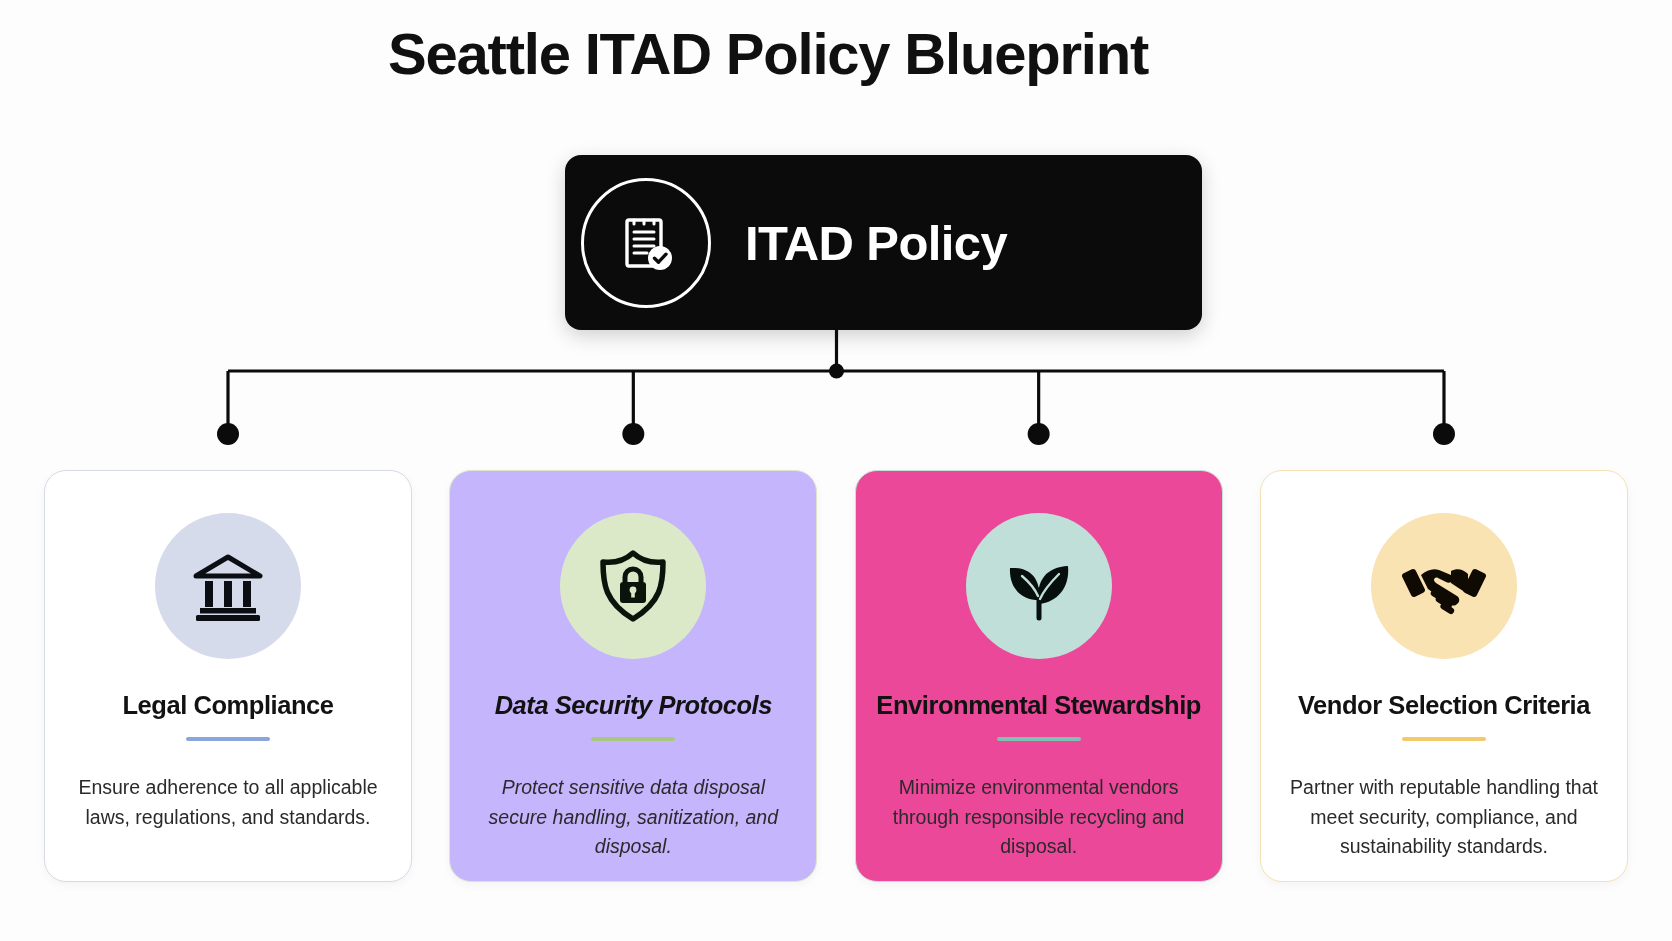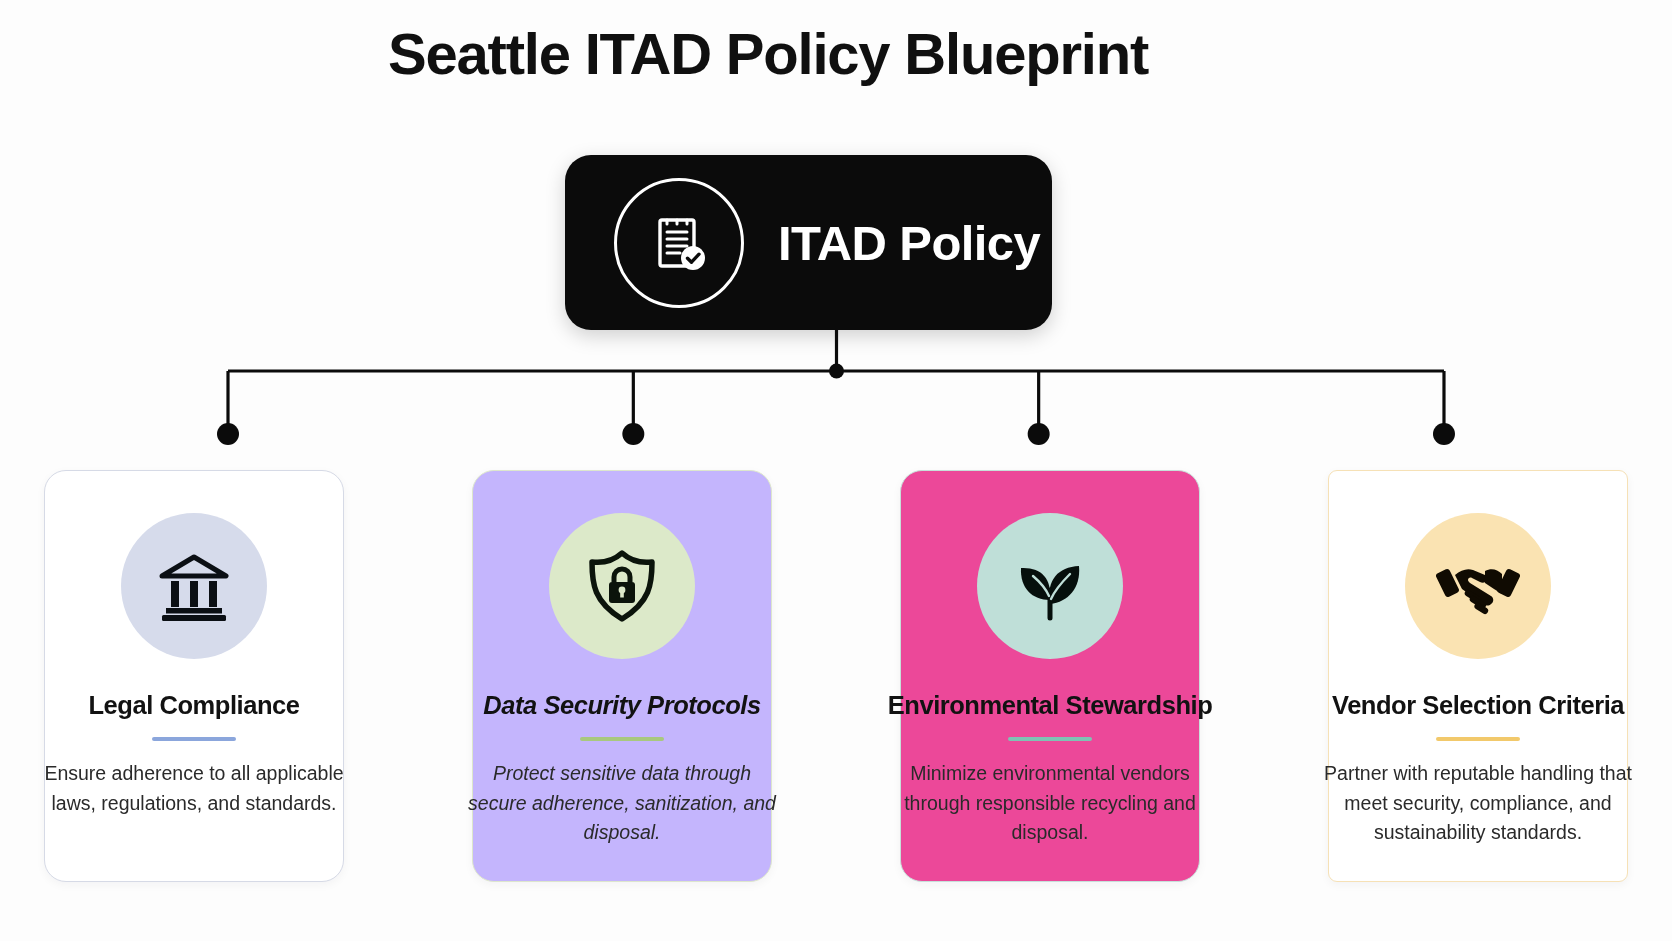--- a/index.html
+++ b/index.html
@@ -31,28 +31,28 @@
     letter-spacing: -1.2px;
     color: #101010;
     line-height: 1.1;
   }
 
   
   #root-node {
     position: absolute;
     left: 565px;
     top: 155px;
-    width: 487px;
+    width: 637px;
     height: 175px;
     background: #0b0b0b;
-    border-radius: 26px;
+    border-radius: 16px;
     display: flex;
     align-items: center;
     gap: 34px;
-    padding-left: 49px;
+    padding-left: 16px;
     box-shadow: 0 6px 20px rgba(0,0,0,0.18);
   }
 
   #root-icon-circle {
     width: 130px;
     height: 130px;
     border-radius: 50%;
     border: 3px solid #ffffff;
     display: flex;
     align-items: center;
@@ -84,21 +84,21 @@
     top: 470px;
     width: 1672px;
     height: 420px;
     display: flex;
     justify-content: space-between;
     padding: 0 44px;
   }
 
   .card {
     position: relative;
-    width: 300px;
+    width: 368px;
     height: 412px;
     background: #ffffff;
     border-radius: 22px;
     border: 1.6px solid #dcdfe8;
     display: flex;
     flex-direction: column;
     align-items: center;
     padding-top: 42px;
     box-shadow: 0 3px 10px rgba(20,20,40,0.045);
   }
@@ -123,21 +123,21 @@
   }
 
   .card-divider {
     margin-top: 17px;
     width: 84px;
     height: 4px;
     border-radius: 3px;
   }
 
   .card-desc {
-    margin-top: 18px;
+    margin-top: 32px;
     width: 310px;
     text-align: center;
     font-size: 19.5px;
     line-height: 1.52;
     color: #2a2a2a;
   }
 
   
 </style>
 </head>
@@ -205,39 +205,39 @@
         <svg width="84" height="84" viewBox="0 0 84 84" aria-hidden="true">
           <path d="M42 9 C52 18 64 19 72 18 C72 40 70 58 42 75 C14 58 12 40 12 18 C20 19 32 18 42 9 Z" fill="none" stroke="#0b140b" stroke-width="5.5" stroke-linejoin="round"></path>
           <path d="M34 38 v-5 a8 8 0 0 1 16 0 v5" fill="none" stroke="#0b140b" stroke-width="5"></path>
           <rect x="29" y="38" width="26" height="21" rx="3" fill="#0b140b"></rect>
           <circle cx="42" cy="46" r="3.4" fill="#dce9c9"></circle>
           <rect x="40.2" y="46" width="3.6" height="7.5" fill="#dce9c9"></rect>
         </svg>
       </div>
       <div class="card-title">Data Security Protocols</div>
       <div class="card-divider" style="background: rgb(168, 200, 126);"></div>
-      <div class="card-desc">Protect sensitive data through secure adherence, sanitization, and disposal.</div>
+      <div class="card-desc">Protect sensitive data disposal secure handling, sanitization, and disposal.</div>
     </div>
 
     <div class="card" style="border-color: rgb(200, 224, 218); background: #ec4899;">
       <div class="card-icon-circle" style="background: rgb(191, 223, 216);">
         <svg width="84" height="84" viewBox="0 0 84 84" aria-hidden="true">
           <path d="M42 56 C24 56 12 44 13 24 C33 23 44 34 42 56 Z" fill="#060f0c"></path>
           <path d="M42 60 C60 58 73 44 71 22 C50 23 38 36 42 60 Z" fill="#060f0c"></path>
           <path d="M42 74 L42 46" stroke="#060f0c" stroke-width="5" stroke-linecap="round"></path>
           <path d="M25 32 C32 38 38 45 41 52" stroke="#bfdfd8" stroke-width="2.4" fill="none" stroke-linecap="round"></path>
           <path d="M62 30 C54 38 47 46 43 55" stroke="#bfdfd8" stroke-width="2.4" fill="none" stroke-linecap="round"></path>
         </svg>
       </div>
       <div class="card-title">Environmental Stewardship</div>
       <div class="card-divider" style="background: rgb(127, 194, 180);"></div>
       <div class="card-desc">Minimize environmental vendors through responsible recycling and disposal.</div>
     </div>
 
-    <div class="card" style="border-color: rgb(246, 225, 182); background: rgb(255, 255, 255); border-radius: 9px;">
+    <div class="card" style="border-color: rgb(246, 225, 182); background: rgb(255, 255, 255);">
       <div class="card-icon-circle" style="background: rgb(250, 227, 178);">
         <svg width="84" height="84" viewBox="0 0 84 84" aria-hidden="true">
           <g fill="#100b02">
             <rect x="4" y="26" width="15" height="26" rx="3" transform="rotate(-26 11.5 39)"></rect>
             <rect x="65" y="26" width="15" height="26" rx="3" transform="rotate(26 72.5 39)"></rect>
             <path d="M19 31 C25 26 31 24 37 26 L49 31 C52 32 53 35 51 37 C49 39 46 39 44 38 L36 34
                      C34 33 32 34 32 36 C32 37 33 38 34 39 L55 52 C58 54 58 58 55 60 C53 62 50 62 48 60
                      L33 50 L26 45 Z"></path>
             <path d="M49 27 C55 24 61 25 66 30 L66 50 L58 45 L49 39 Z"></path>
             <rect x="28" y="49" width="18" height="6.5" rx="3.2" transform="rotate(32 37 52)"></rect>

